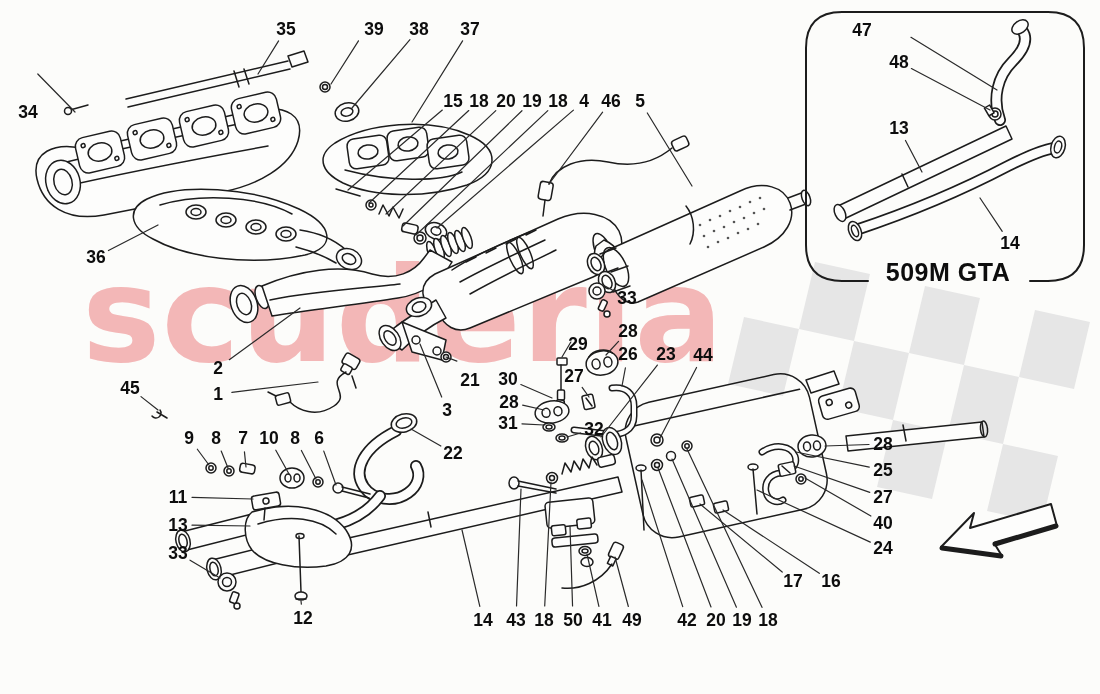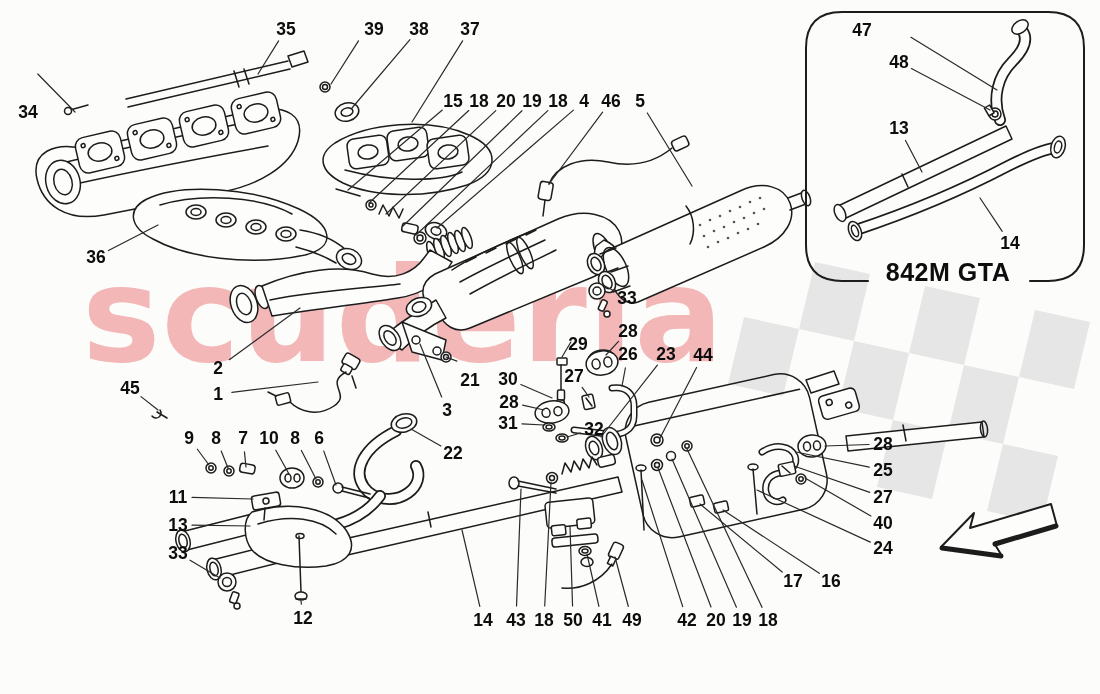--- a/index.html
+++ b/index.html
@@ -568,14 +568,14 @@
       <div class="callout" style="left: 544px; top: 620px;">18</div>
       <div class="callout" style="left: 573px; top: 620px;">50</div>
       <div class="callout" style="left: 602px; top: 620px;">41</div>
       <div class="callout" style="left: 632px; top: 620px;">49</div>
       <div class="callout" style="left: 687px; top: 620px;">42</div>
       <div class="callout" style="left: 716px; top: 620px;">20</div>
       <div class="callout" style="left: 742px; top: 620px;">19</div>
       <div class="callout" style="left: 768px; top: 620px;">18</div>
     </div>
 
-  <div class="variant-label">842M GTA</div>
+  <div class="variant-label">509M GTA</div>
 </div>
 
 </body></html>

